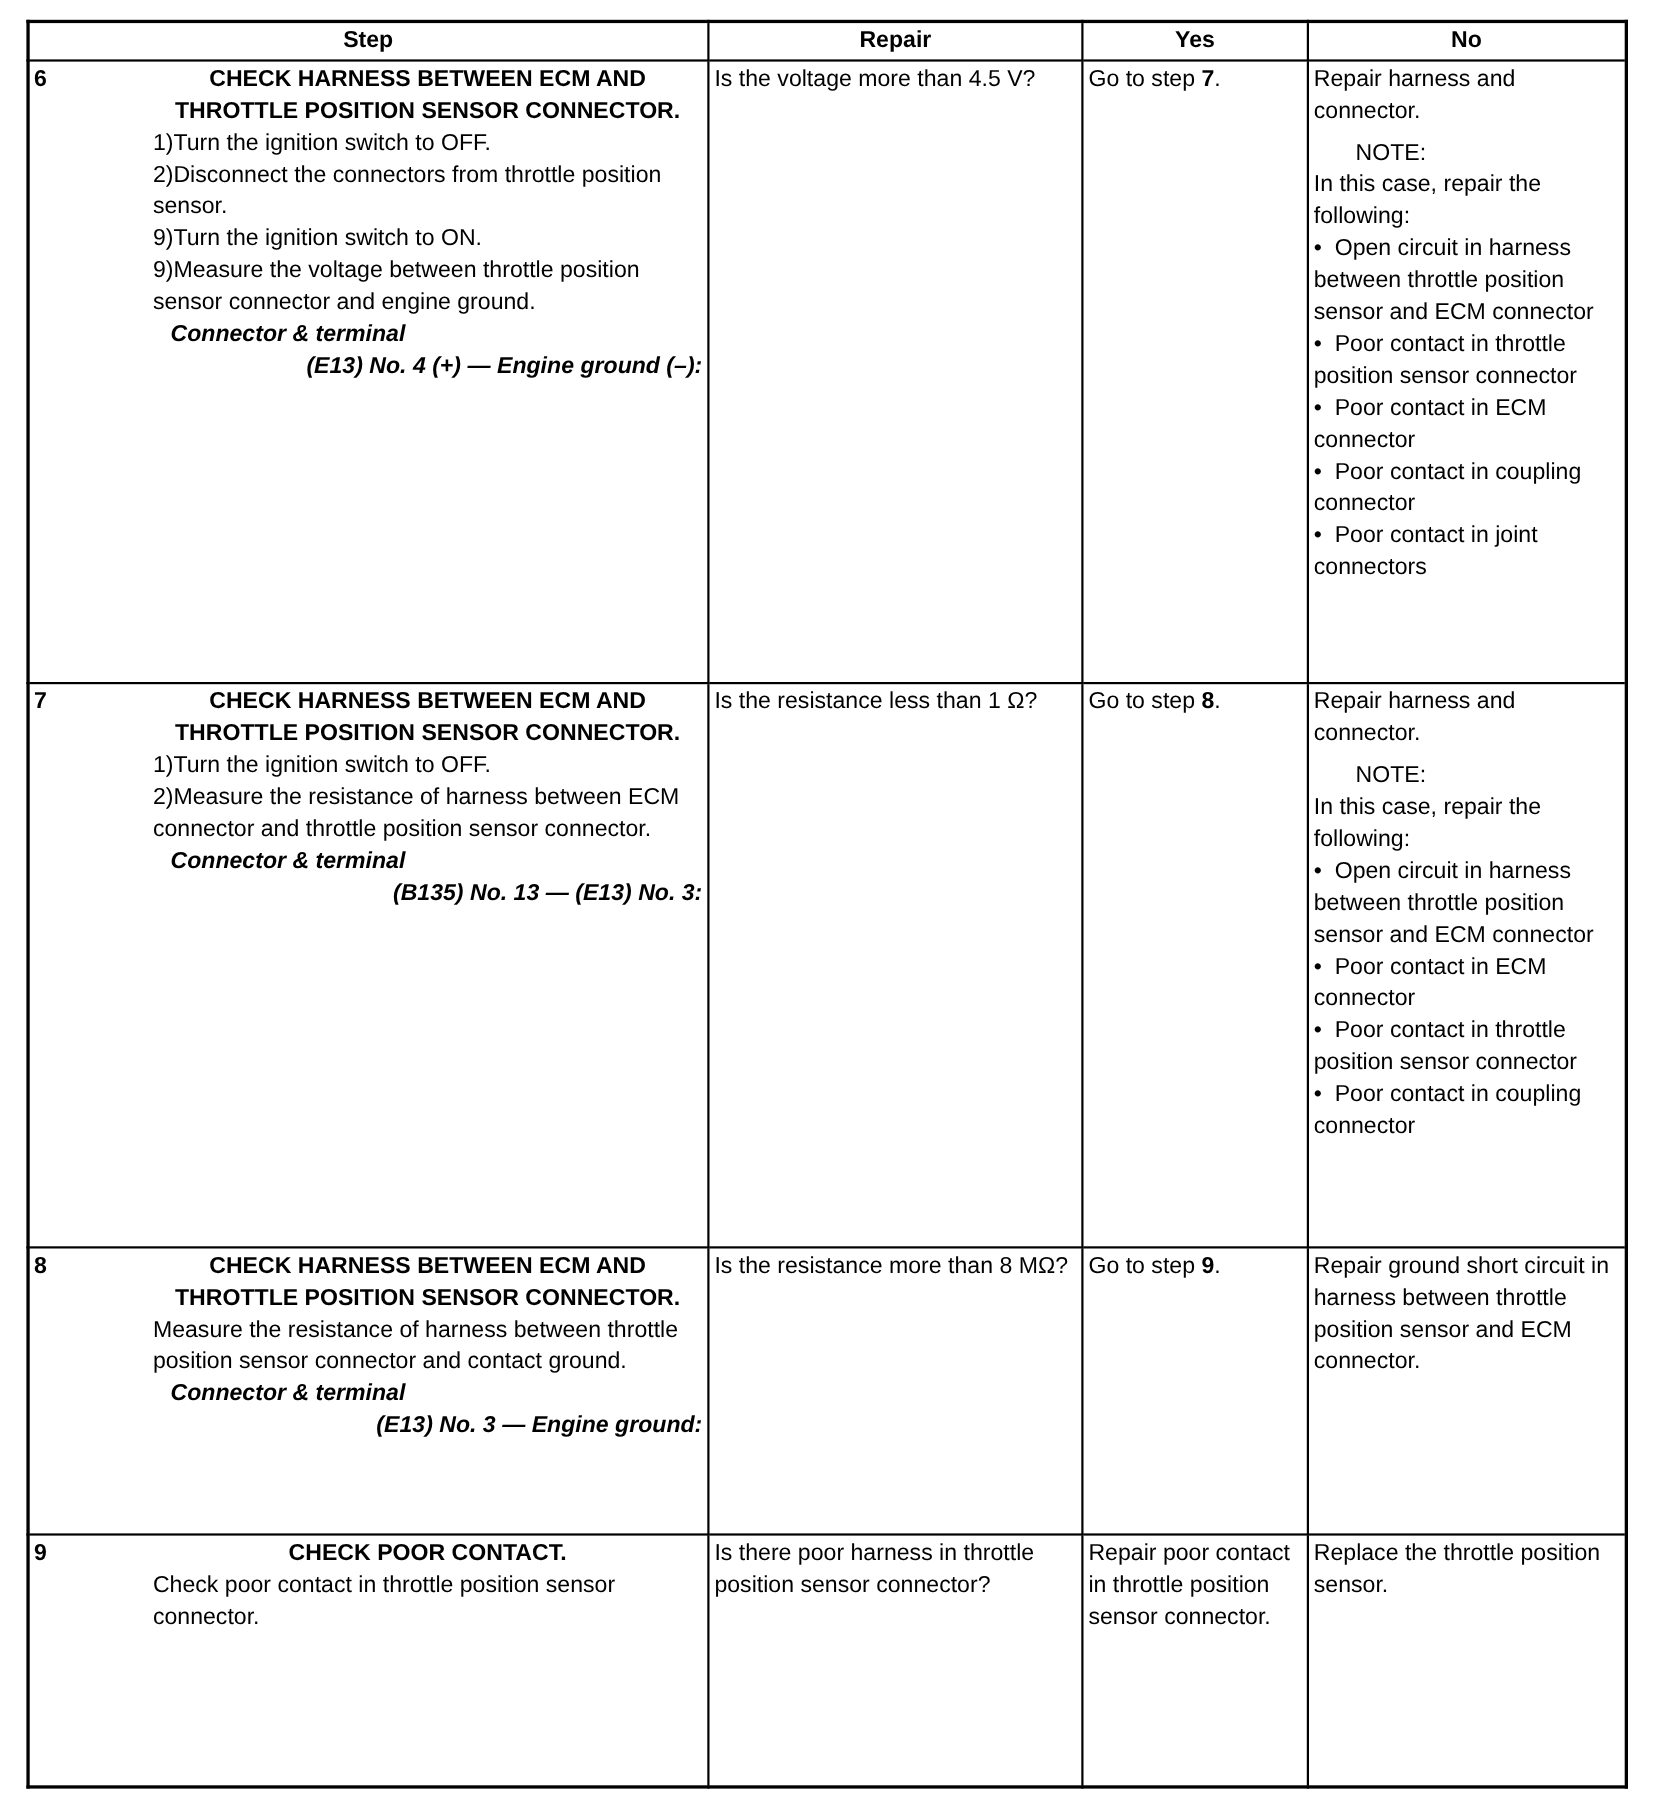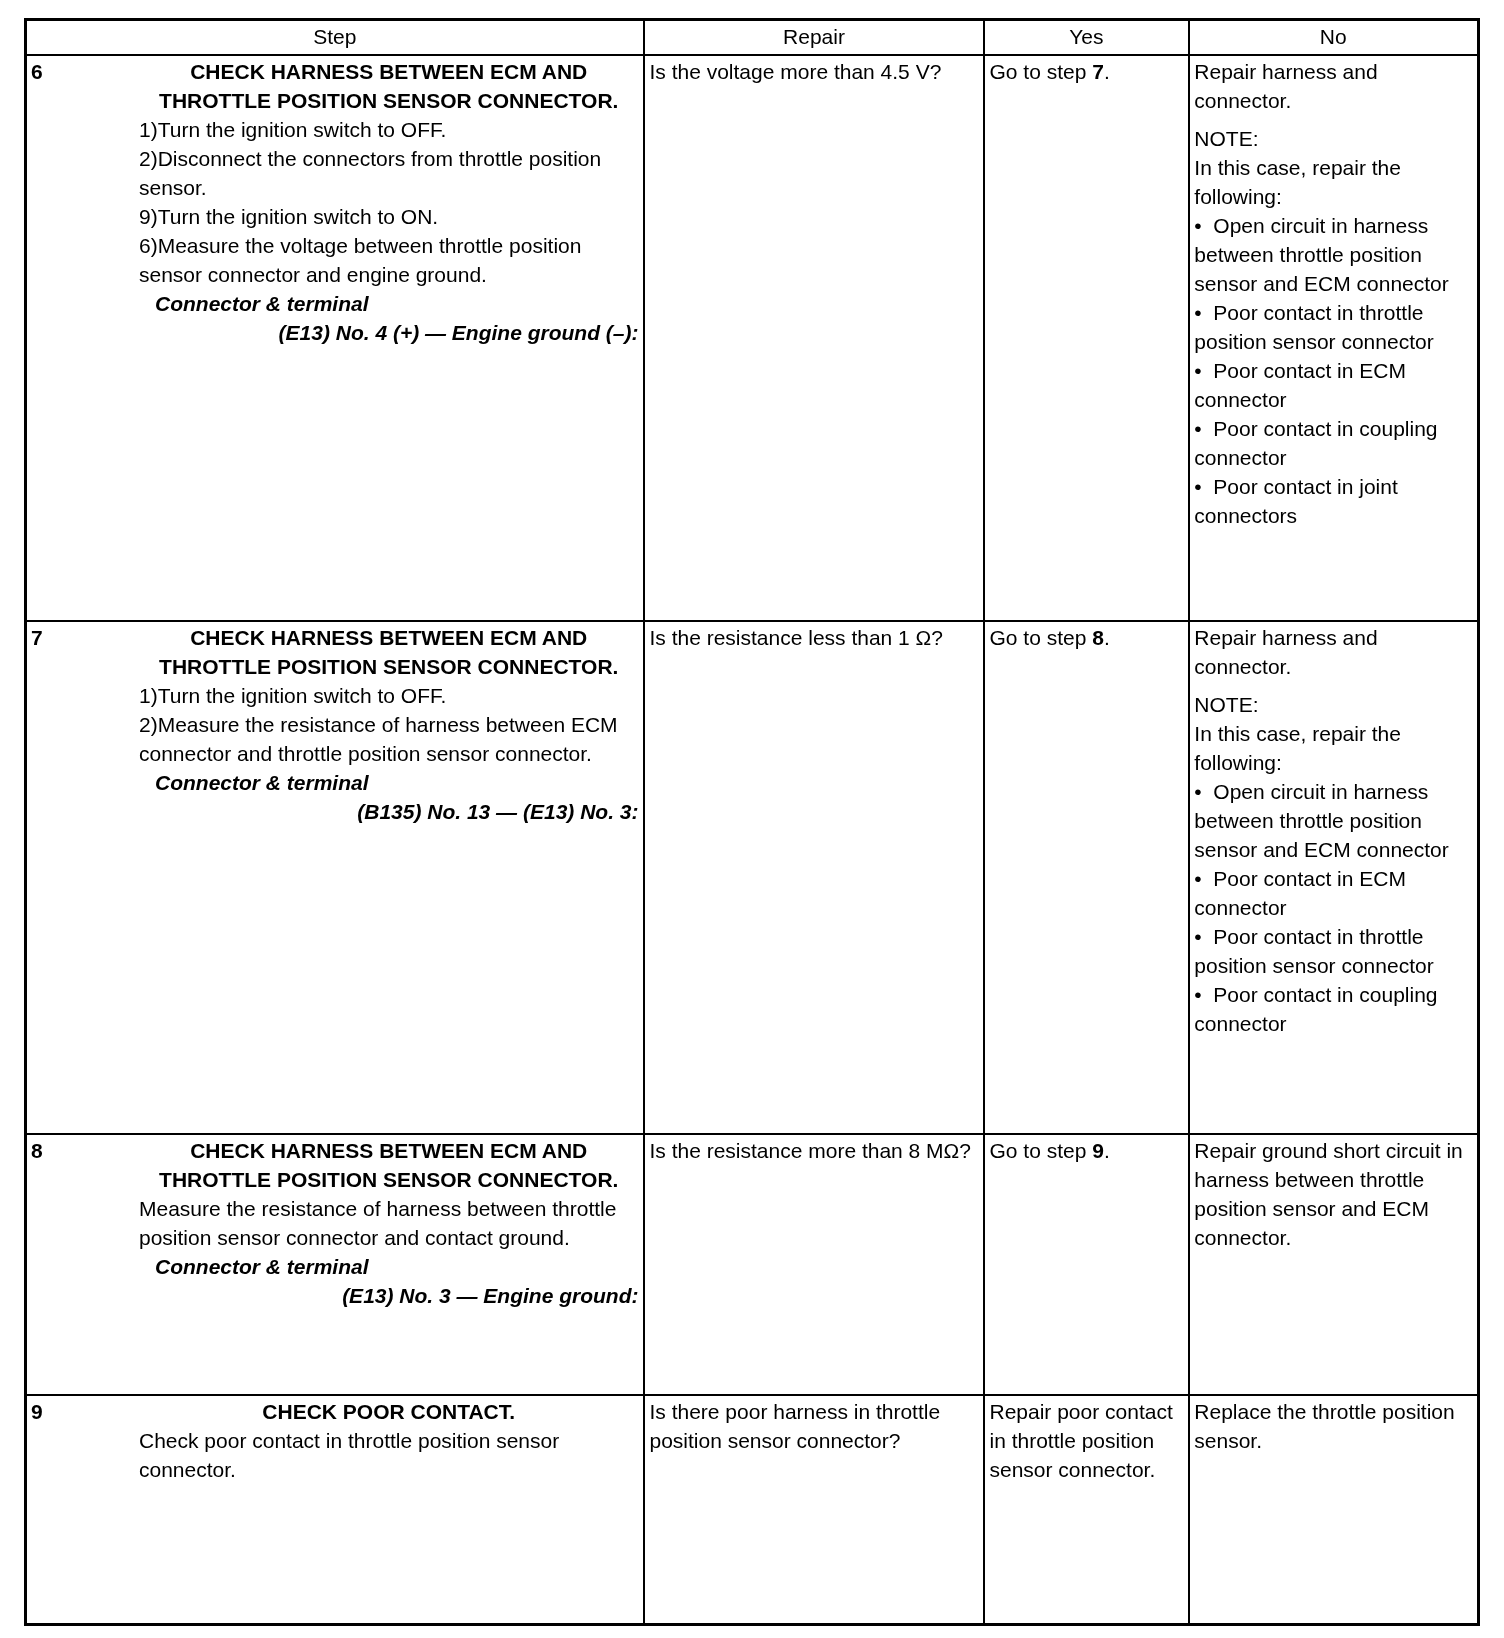--- a/index.html
+++ b/index.html
@@ -20,21 +20,21 @@
     width: 100%;
     border: 3px solid #000;
   }
   table.diag th, table.diag td {
     border: 2px solid #000;
     vertical-align: top;
     padding: 1px 5px 2px 4px;
     overflow: hidden;
   }
   th.hdr {
-    font-weight: normal;
+    font-weight: bold;
     text-align: center;
     height: 30px;
     padding-top: 3px;
   }
   
   col.c-step  { width: 42.6%; }
   col.c-check { width: 23.4%; }
   col.c-yes   { width: 14.1%; }
   col.c-no    { width: 19.9%; }
 
@@ -44,21 +44,21 @@
   tr.row-2 > td { height: 256px; }
   tr.row-3 > td { height: 224px; }
 
   .step-flex { display: flex; align-items: flex-start; }
   .step-num  { flex: 0 0 108px; font-weight: bold; }
   .step-body { flex: 1 1 auto; min-width: 0; }
   .step-title { font-weight: bold; text-align: center; }
   .connector-label  { font-weight: bold; font-style: italic; padding-left: 16px; }
   .connector-detail { font-weight: bold; font-style: italic; padding-left: 42px; text-align: right; }
 
-  .note-label { margin-top: 9px; }
+  .note-label { margin-top: 9px; margin-left: 38px; }
   .bullet::before { content: "\2022\00a0\00a0"; }
   .yes-bold { font-weight: bold; }
 </style>
 </head>
 <body>
 
 <div class="page">
   <table class="diag">
     <colgroup>
       <col class="c-step">
@@ -78,21 +78,21 @@
 
       <tr class="row-0">
         <td>
           <div class="step-flex">
             <span class="step-num">6</span>
             <div class="step-body">
               <div class="step-title">CHECK HARNESS BETWEEN ECM AND THROTTLE POSITION SENSOR CONNECTOR.</div>
               <div class="step-line">1)Turn the ignition switch to OFF.</div>
               <div class="step-line">2)Disconnect the connectors from throttle position sensor.</div>
               <div class="step-line">9)Turn the ignition switch to ON.</div>
-              <div class="step-line">6)Measure the voltage between throttle position sensor connector and engine ground.</div>
+              <div class="step-line">9)Measure the voltage between throttle position sensor connector and engine ground.</div>
               <div class="connector-label">Connector &amp; terminal</div>
               <div class="connector-detail">(E13) No. 4 (+) — Engine ground (–):</div>
             </div>
           </div>
         </td>
         <td>
           <div>Is the voltage more than 4.5 V?</div>
         </td>
         <td>
           <span>Go to step </span><span class="yes-bold">7</span><span>.</span>

